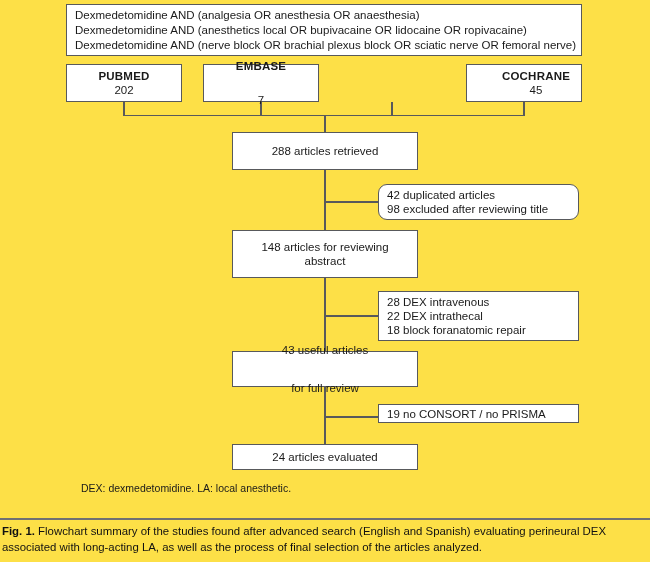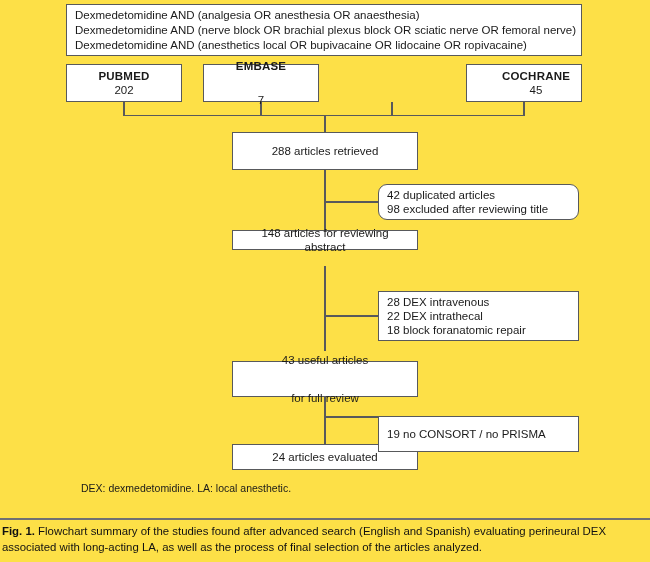--- a/index.html
+++ b/index.html
@@ -75,27 +75,27 @@
 
   .db-1 { left: 66px; }
   .db-2 { left: 203px; gap: 20px; }
   .db-3 { left: 334px; }
   .db-4 { left: 466px; padding-left: 24px; }
 
   .main-box   { left: 232px; width: 186px; }
   .side-box   { left: 378px; width: 201px; }
 
   .m1 { top: 132px; height: 38px; }
-  .m2 { top: 230px; height: 20px; }
-  .m3 { top: 361px; height: 36px; gap: 24px; }
+  .m2 { top: 230px; height: 48px; }
+  .m3 { top: 351px; height: 36px; gap: 24px; }
   .m4 { top: 444px; height: 26px; }
 
   .s1 { top: 184px; height: 36px; border-radius: 9px; }
   .s2 { top: 291px; height: 50px; }
-  .s3 { top: 416px; height: 36px; }
+  .s3 { top: 404px; height: 19px; }
 
   .side-line { white-space: nowrap; }
 
   .legend {
     position: absolute;
     left: 81px;
     top: 482px;
     font-size: 10.5px;
     color: #1a1a1a;
     white-space: nowrap;
@@ -145,22 +145,22 @@
         <line x1="325" y1="387" x2="325" y2="444"></line>
 
         <line x1="325" y1="202" x2="378" y2="202"></line>
         <line x1="325" y1="316" x2="378" y2="316"></line>
         <line x1="325" y1="417" x2="378" y2="417"></line>
       </g>
     </svg>
 
     <div class="box left query-box">
       <div class="query-line">Dexmedetomidine AND (analgesia OR anesthesia OR anaesthesia)</div>
+      <div class="query-line">Dexmedetomidine AND (anesthetics local OR bupivacaine OR lidocaine OR ropivacaine)</div>
       <div class="query-line">Dexmedetomidine AND (nerve block OR brachial plexus block OR sciatic nerve OR femoral nerve)</div>
-      <div class="query-line">Dexmedetomidine AND (anesthetics local OR bupivacaine OR lidocaine OR ropivacaine)</div>
     </div>
 
     <div class="box center db-box db-1">
       <div class="db-name">PUBMED</div>
       <div class="db-count">202</div>
     </div>
     <div class="box center db-box db-2">
       <div class="db-name">EMBASE</div>
       <div class="db-count">7</div>
     </div>

